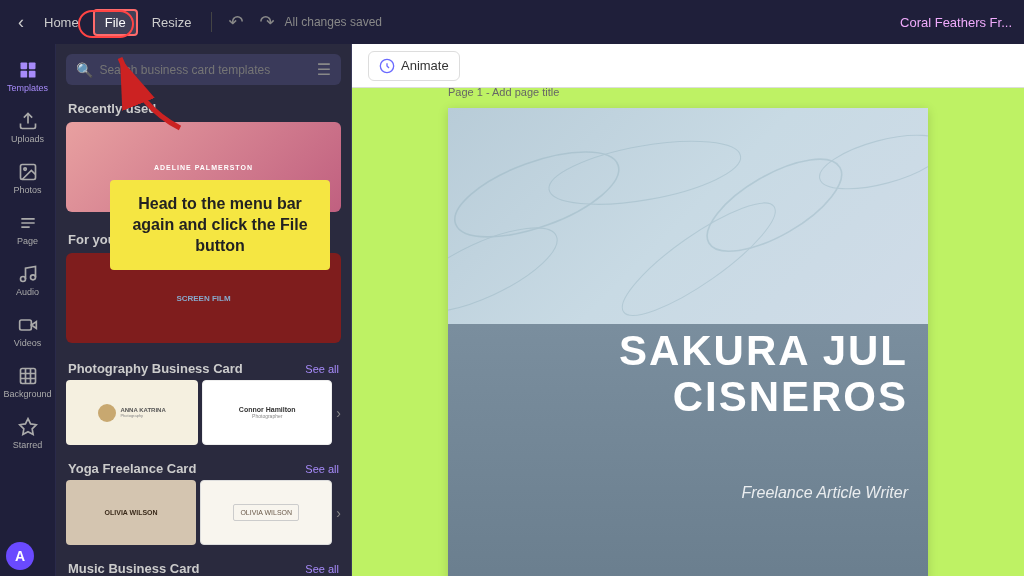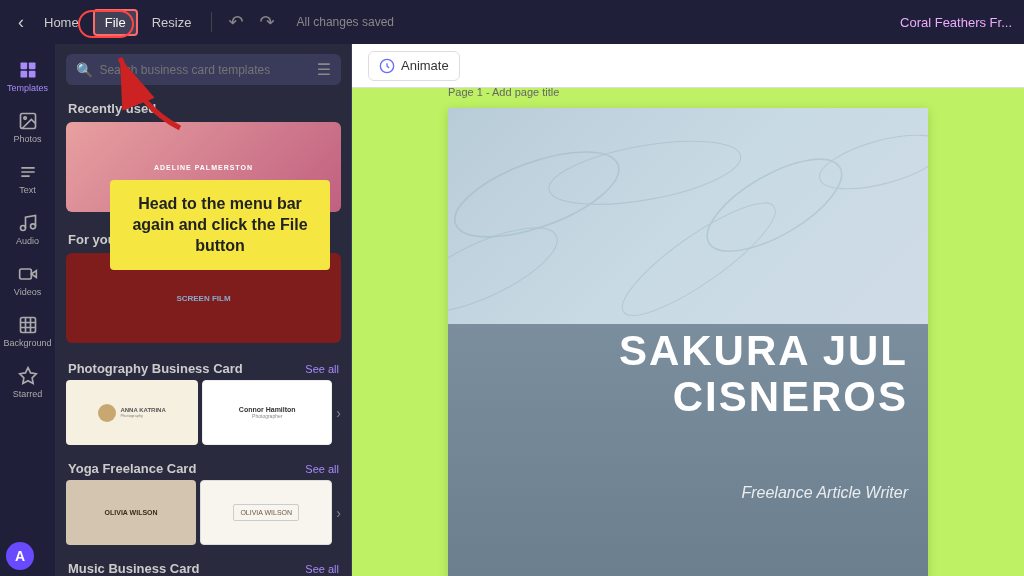--- a/index.html
+++ b/index.html
@@ -16,21 +16,21 @@
       border-radius: 4px; cursor: pointer; display: flex; align-items: center; gap: 4px;
       background: none; border: none;
     }
     .nav-btn.active {
       background: rgba(255,255,255,0.15);
       border: 2px solid #ff6b6b; color: white;
     }
     .nav-arrow { color: #ccc; font-size: 18px; padding: 4px 6px; cursor: pointer; }
     .nav-divider { width: 1px; height: 20px; background: #444; margin: 0 6px; }
     .nav-undo { color: #888; font-size: 18px; padding: 4px 6px; cursor: pointer; }
-    .saved-text { color: #888; font-size: 12px; margin-left: 12px; }
+    .saved-text { color: #888; font-size: 12px; margin-left: 0; }
     .nav-right { margin-left: auto; color: #f0abfc; font-size: 13px; }
 
     
     .main { display: flex; height: calc(576px - 44px); }
 
     
     .sidebar-icons {
       width: 56px; background: #1f1f3a;
       display: flex; flex-direction: column; align-items: center;
       padding: 8px 0; gap: 2px; border-right: 1px solid #2a2a4a;
@@ -208,31 +208,39 @@
         <svg viewBox="0 0 24 24" fill="currentColor">
             <rect x="3" y="3" width="8" height="8" rx="1"></rect>
             <rect x="13" y="3" width="8" height="8" rx="1"></rect>
             <rect x="3" y="13" width="8" height="8" rx="1"></rect>
             <rect x="13" y="13" width="8" height="8" rx="1"></rect>
           </svg>
         <span class="icon-label">Templates</span>
       </div>
       <div class="sidebar-icon-item">
         <svg viewBox="0 0 24 24" fill="none" stroke="currentColor" stroke-width="2">
+            <path d="M21 15v4a2 2 0 01-2 2H5a2 2 0 01-2-2v-4"></path>
+            <polyline points="17 8 12 3 7 8"></polyline>
+            <line x1="12" y1="3" x2="12" y2="15"></line>
+          </svg>
+        <span class="icon-label">Uploads</span>
+      </div>
+      <div class="sidebar-icon-item">
+        <svg viewBox="0 0 24 24" fill="none" stroke="currentColor" stroke-width="2">
             <rect x="3" y="3" width="18" height="18" rx="2"></rect>
             <circle cx="8.5" cy="8.5" r="1.5"></circle>
             <polyline points="21,15 16,10 5,21"></polyline>
           </svg>
         <span class="icon-label">Photos</span>
       </div>
       <div class="sidebar-icon-item">
         <svg viewBox="0 0 24 24" fill="currentColor">
             <path d="M4 6h16v2H4zm0 5h16v2H4zm0 5h10v2H4z"></path>
           </svg>
-        <span class="icon-label">Text</span>
+        <span class="icon-label">Page</span>
       </div>
       <div class="sidebar-icon-item">
         <svg viewBox="0 0 24 24" fill="none" stroke="currentColor" stroke-width="2">
             <path d="M9 18V5l12-2v13"></path>
             <circle cx="6" cy="18" r="3"></circle>
             <circle cx="18" cy="16" r="3"></circle>
           </svg>
         <span class="icon-label">Audio</span>
       </div>
       <div class="sidebar-icon-item">

